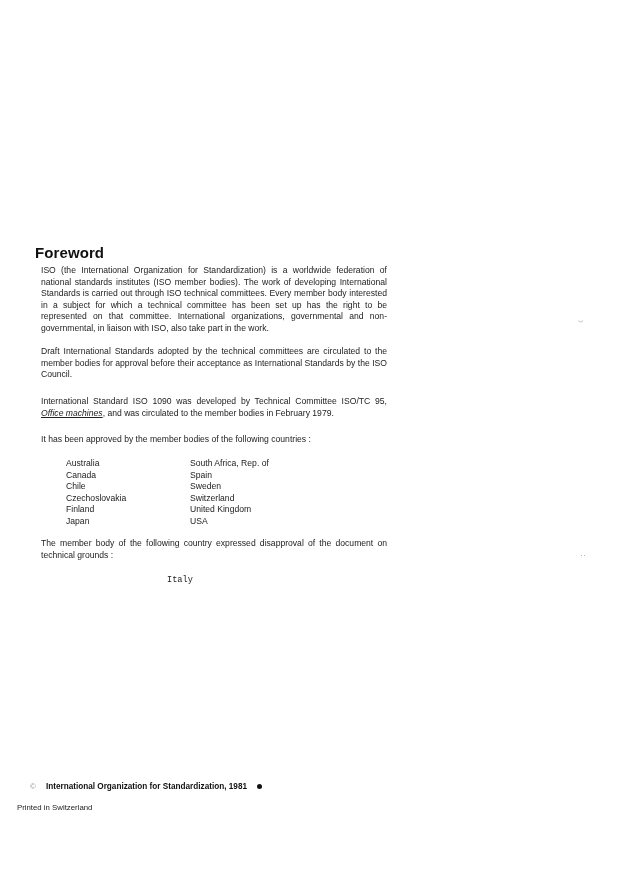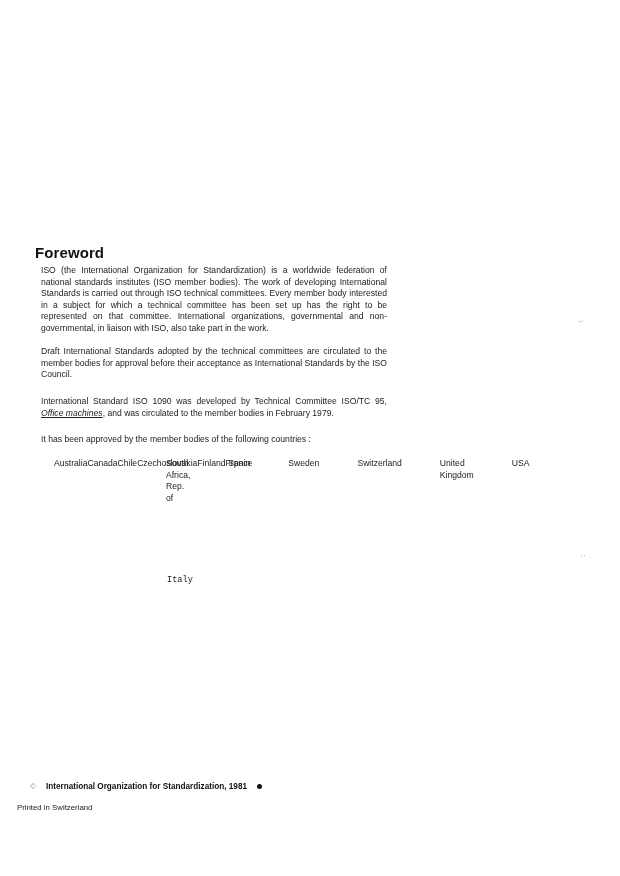--- a/index.html
+++ b/index.html
@@ -14,24 +14,24 @@
     }
     .p {
       position: absolute; left: 41px; width: 346px; margin: 0;
       font-size: 8.6px; line-height: 11.6px; text-align: justify; color: #222;
     }
     .p em { font-style: italic; text-decoration: underline; }
     .countries {
       position: absolute; left: 54px; top: 458px; width: 330px;
       display: flex; font-size: 8.6px; line-height: 11.6px; color: #222;
     }
-    .col { display: flex; flex-direction: row; }
+    .col { display: flex; flex-direction: column; margin-left: 12px; }
     .col1 { width: 112px; }
     .col2 { width: 113px; }
-    .col3 { width: 110px; gap: 38px; }
+    .col3 { width: 110px; }
     .dissent {
       position: absolute; left: 167px; top: 575px;
       font-size: 8.6px; color: #222; font-family: Liberation Mono, monospace;
     }
     .footer1 {
       position: absolute; left: 30px; top: 782px;
       font-size: 8.2px; font-weight: bold; color: #111;
       display: flex; align-items: center;
     }
     .copy-sym { font-weight: normal; color: #999; margin-right: 10px; font-size: 8px; }
@@ -56,32 +56,33 @@
   </p>
   <p class="p" style="top:434px;">It has been approved by the member bodies of the following countries :</p>
 
   <div class="countries">
     <div class="col col1">
       <span>Australia</span>
       <span>Canada</span>
       <span>Chile</span>
       <span>Czechoslovakia</span>
       <span>Finland</span>
-      <span>France</span>
+      <span>Japan</span>
     </div>
     <div class="col col3">
       <span>South Africa, Rep. of</span>
       <span>Spain</span>
       <span>Sweden</span>
       <span>Switzerland</span>
       <span>United Kingdom</span>
       <span>USA</span>
     </div>
   </div>
 
+  <p class="p" style="top:538px;">The member body of the following country expressed disapproval of the document on technical grounds :</p>
   <div class="dissent">Italy</div>
 
   <div class="footer1">
     <span class="copy-sym">©</span>
     <span>International Organization for Standardization, 1981</span>
     <span class="bullet"></span>
   </div>
   <div class="footer2">Printed in Switzerland</div>
 
   <span class="mark" style="left:578px; top:310px;">‿</span>

